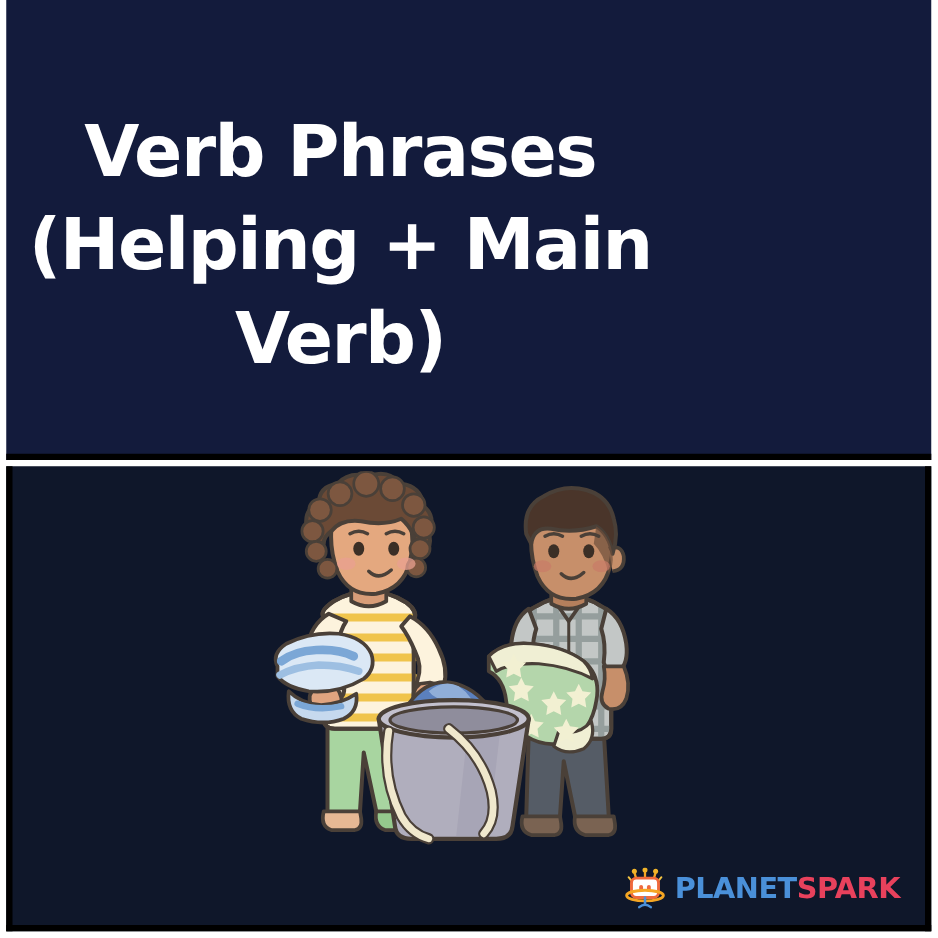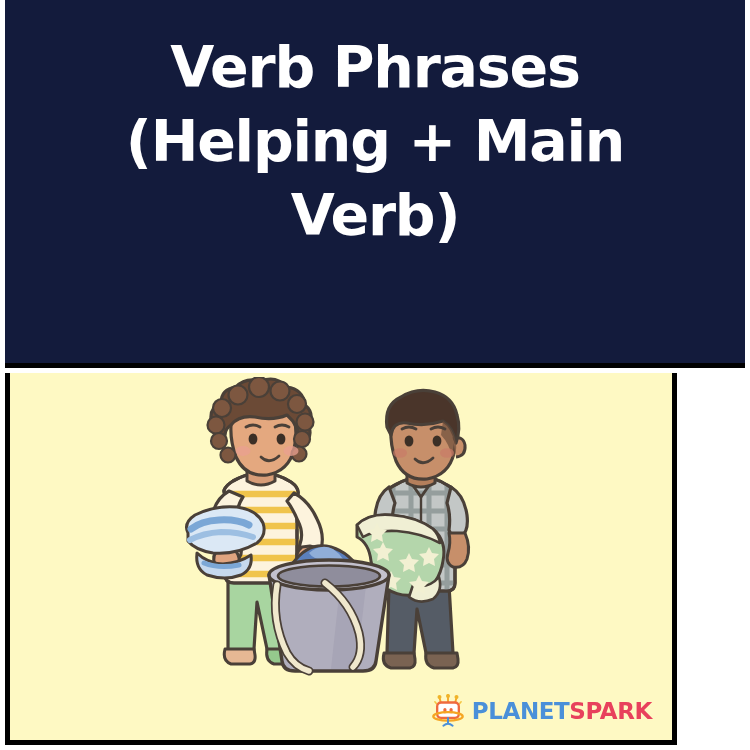--- a/index.html
+++ b/index.html
@@ -27,21 +27,21 @@
   #title-banner {
     position: absolute;
     left: 5px;
     top: 0px;
     width: 740px;
     height: 368px;
     background: #131b3c;
     border-bottom: 5px solid #000000;
     box-sizing: border-box;
     display: flex;
-    flex-direction: column;
+    flex-direction: row;
     align-items: center;
     justify-content: flex-start;
     padding-top: 30px;
     overflow: hidden;
   }
 
   #page-title {
     color: #ffffff;
     font-family: "DejaVu Sans", "Liberation Sans", sans-serif;
     font-weight: bold;
@@ -65,23 +65,23 @@
     text-align: center;
     margin: 16px 0 0 0;
     padding: 0;
   }
 
   
   #illustration-panel {
     position: absolute;
     left: 5px;
     top: 373px;
-    width: 672px;
+    width: 740px;
     height: 372px;
-    background: #fef9c3;
+    background: #0f172a;
     border-left: 5px solid #000000;
     border-right: 5px solid #000000;
     border-bottom: 5px solid #000000;
     box-sizing: border-box;
     overflow: hidden;
   }
 
   #illustration-figure {
     position: absolute;
     left: 50%;

